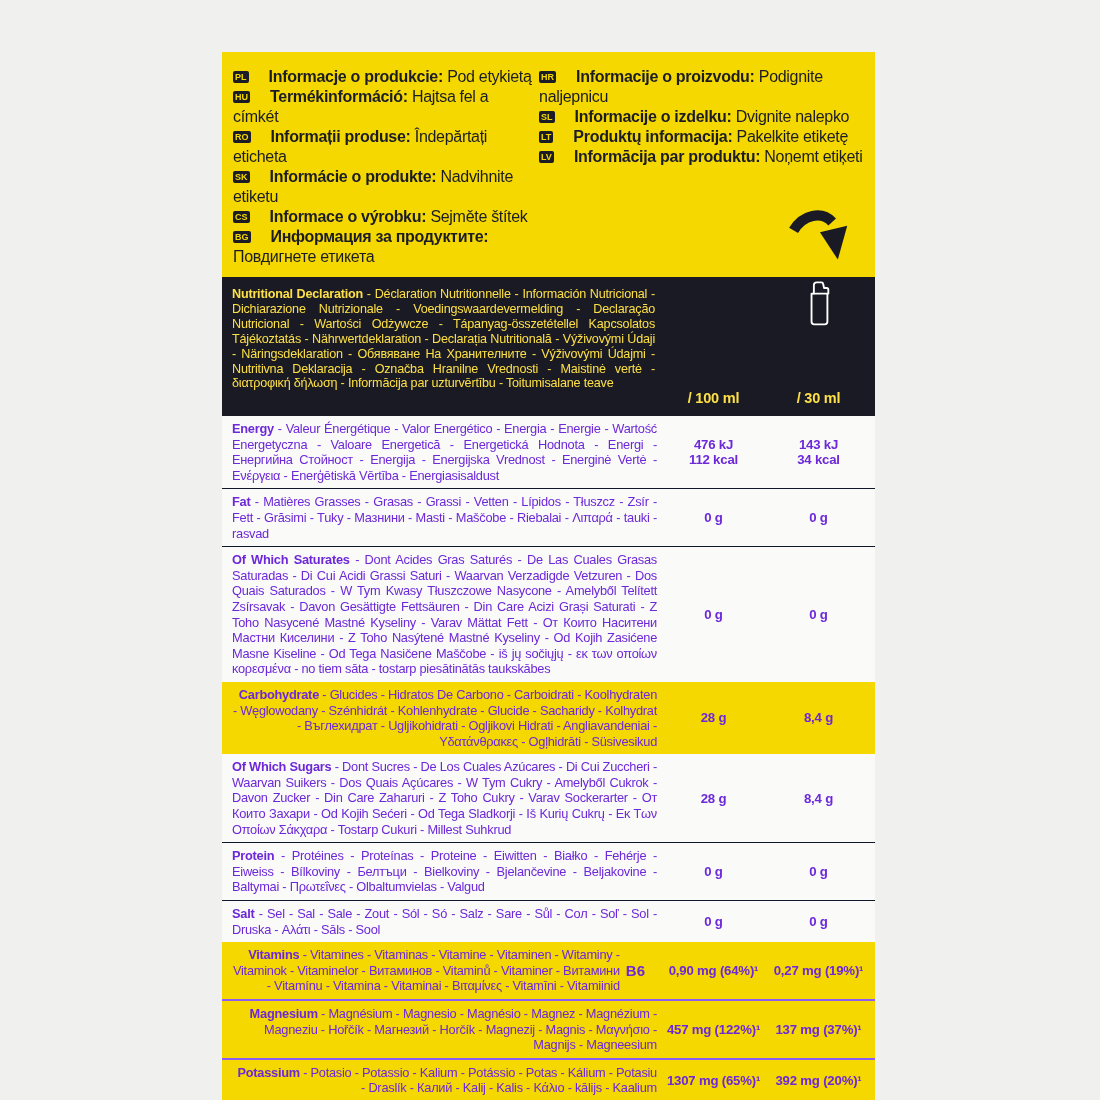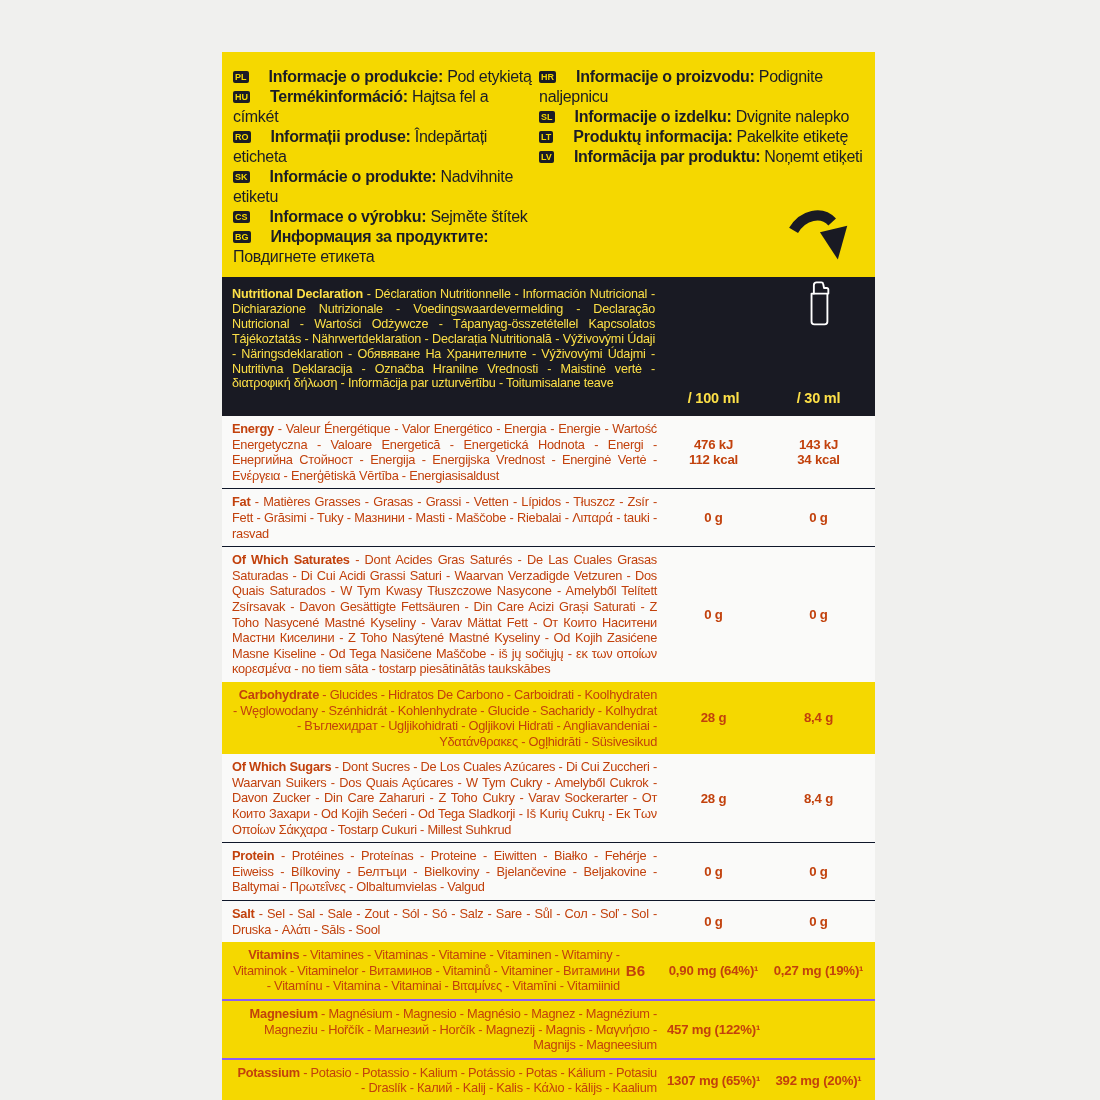--- a/index.html
+++ b/index.html
@@ -25,21 +25,21 @@
   .decl{box-sizing:border-box; width:443px; padding:10px 10px 8px 10px; font-size:12.6px;
     line-height:14.9px; text-align:justify; letter-spacing:-0.2px;}
   .decl .db{font-weight:bold;}
   .hcol{display:flex; flex-direction:column; align-items:center; justify-content:flex-end;
     padding-bottom:10px; font-weight:bold; font-size:14.5px; letter-spacing:-0.2px;}
   .hcol.c1{width:97px;margin-top:48px;}
   .hcol.c2{width:113px;gap:48px;}
   .bottle-wrap{margin-bottom:12px;}
 
   
-  .nrow{display:flex; background:#FAFAF9; color:#c2410c;}
+  .nrow{display:flex; background:#FAFAF9; color:#6d28d9;}
   .nrow.hl{background:#F5D800;}
   .nrow.sep-gray{border-top:1px solid #0f172a;}
   .nrow.sep-dark{border-top:2px solid #8b5cf6;}
   .ndesc{box-sizing:border-box; width:443px; padding:5px 8px 5px 10px; display:flex;}
   .dtext{flex:1; font-size:12.8px; line-height:15.6px; text-align:justify; letter-spacing:-0.25px;}
   .nrow.hl .dtext{text-align:right;}
   .dname{font-weight:bold;}
   .nbadge{align-self:center; font-weight:bold; font-size:15px; padding:0 12px 0 6px; white-space:nowrap;}
   .nval{display:flex; align-items:center; justify-content:center; font-weight:bold;
     font-size:13.2px; line-height:15.5px; text-align:center; white-space:pre-line; letter-spacing:-0.2px;}
@@ -149,20 +149,21 @@
             <span class="nbadge">B6</span>
           </div>
           <div class="nval c1">0,90 mg (64%)¹</div>
           <div class="nval c2">0,27 mg (19%)¹</div>
         </div>
         <div class="nrow hl sep-dark">
           <div class="ndesc">
             <div class="dtext"><span class="dname">Magnesium</span> <span class="drest">- Magnésium - Magnesio - Magnésio - Magnez - Magnézium - Magneziu - Hořčík - Магнезий - Horčík - Magnezij - Magnis - Μαγνήσιο - Magnijs - Magneesium</span></div>
           </div>
           <div class="nval c1">457 mg (122%)¹</div>
+          <div class="nval c2">137 mg (37%)¹</div>
         </div>
         <div class="nrow hl sep-dark">
           <div class="ndesc">
             <div class="dtext"><span class="dname">Potassium</span> <span class="drest">- Potasio - Potassio - Kalium - Potássio - Potas - Kálium - Potasiu - Draslík - Калий - Kalij - Kalis - Κάλιο - kālijs - Kaalium</span></div>
           </div>
           <div class="nval c1">1307 mg (65%)¹</div>
           <div class="nval c2">392 mg (20%)¹</div>
         </div>
       </div>
 

